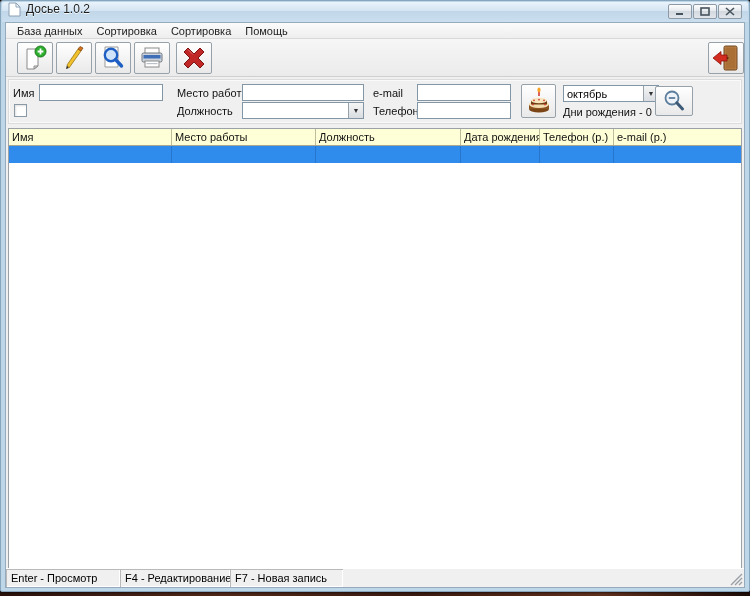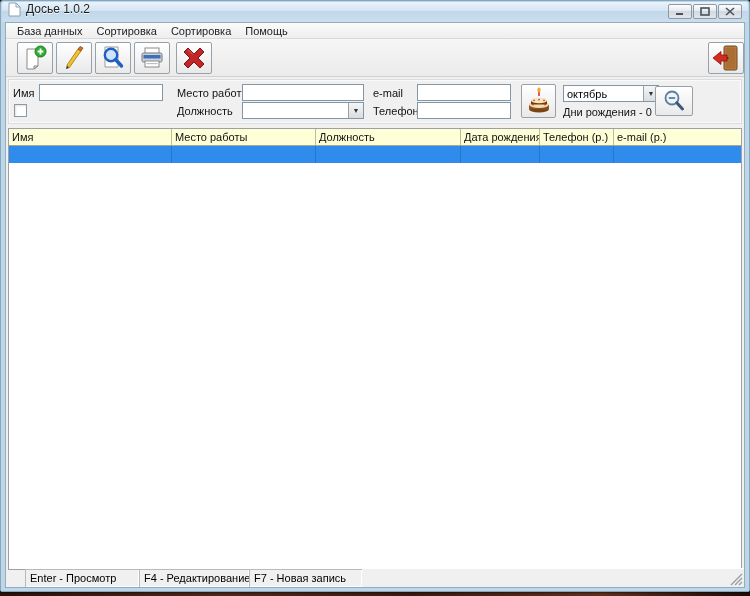--- a/index.html
+++ b/index.html
@@ -105,21 +105,20 @@
   }
   .th:last-child { border-right:none; }
   .sel-row { display:flex; height:17px; background:#2f8ced; }
   .sel-cell { border-right:1px solid rgba(10,50,110,.25); height:100%; }
   .sel-cell:last-child { border-right:none; }
   
   .statusbar {
     position:absolute; left:0; right:0; bottom:0; height:19px;
     background:#f0f0f0; border-top:1px solid #ffffff;
     display:flex;
-    margin-left:19px;
   }
   .sb-panel {
     height:100%; padding:3px 0 0 5px;
     box-shadow:inset 1px 1px 0 #b9b9b9, inset -1px -1px 0 #ffffff;
     overflow:hidden; white-space:nowrap;
   }
   .sb-grip { position:absolute; right:1px; bottom:1px; width:13px; height:13px; }
   .col-w0{width:163px}.col-w1{width:144px}.col-w2{width:145px}.col-w3{width:79px}.col-w4{width:74px}.col-w5{flex:1}
   .sbw0{width:114px}.sbw1{width:110px}.sbw2{width:113px}.sbw3{width:225px}.sbw4{flex:1}
 </style>

